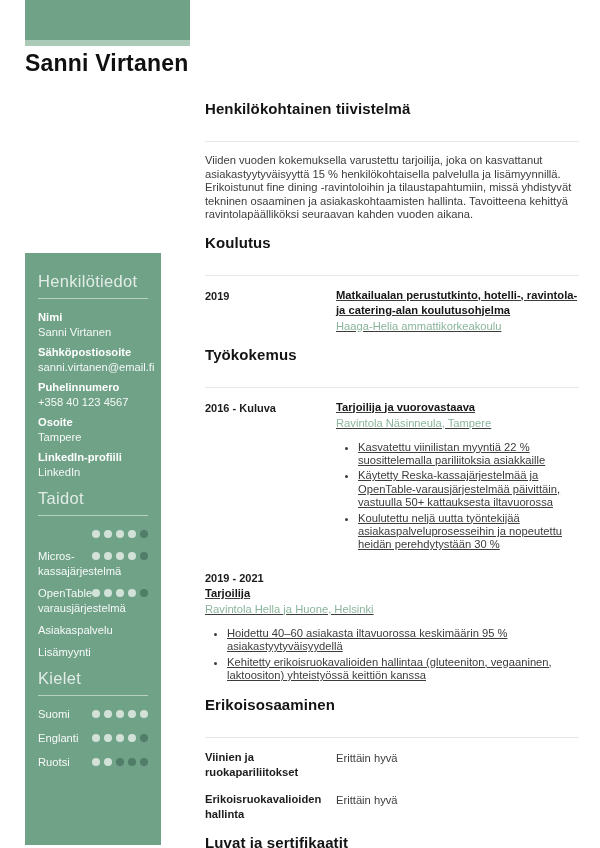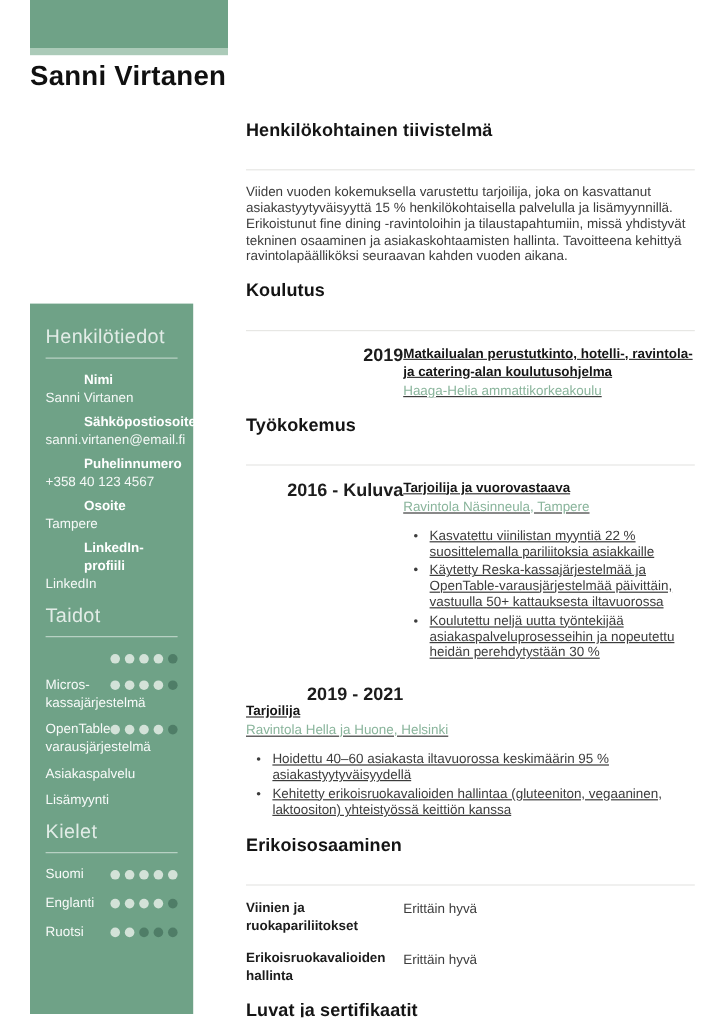--- a/index.html
+++ b/index.html
@@ -28,42 +28,42 @@
     background:var(--sidebar-green);box-sizing:border-box;
     padding:19px 13px 0 13px;color:#fff;
   }
   .side-title{
     margin:0 0 11px 0;font-size:16.5px;font-weight:400;
     color:rgba(255,255,255,.8);padding-bottom:7px;
     border-bottom:1px solid rgba(255,255,255,.5);letter-spacing:.3px;
   }
   .side-section{margin-top:9px;}
   .field{margin-bottom:5px;font-size:11.2px;line-height:15px;}
-  .field-label{font-weight:bold;color:#ffffff;margin-left:32px;}
+  .field-label{font-weight:bold;color:#ffffff;}
   .field-value{color:rgba(255,255,255,.93);}
   .skill-row{position:relative;margin-bottom:7px;font-size:11.2px;line-height:15px;min-height:15px;}
   .skill-label{display:block;width:98px;color:rgba(255,255,255,.95);}
   .dots{position:absolute;right:0;top:3px;display:flex;gap:4px;}
   .dot{width:8px;height:8px;border-radius:50%;}
   .dot-filled{background:var(--dot-filled);}
   .dot-empty{background:var(--dot-empty);}
   .lang-row{margin-bottom:9px;}
 
   
   .main{position:absolute;left:205px;top:100px;width:374px;color:#3c3c3c;}
   .section{margin-top:12px;}
   .section:first-child{margin-top:0;}
   h2{
     margin:0;font-size:15px;font-weight:bold;color:#141414;
     padding-bottom:24px;border-bottom:1px solid var(--hairline);letter-spacing:.1px;
   }
   .summary-text{margin:12px 0 0 0;font-size:11.2px;line-height:13.5px;color:#3c3c3c;}
   .entry{display:flex;margin-top:12px;}
   .entry + .entry{margin-top:16px;flex-direction:column;}
-  .entry-date{flex:none;width:131px;font-size:15px;font-weight:bold;color:#1c1c1c;line-height:15px;padding-top:1px;text-align:right;}
+  .entry-date{flex:none;width:131px;font-size:11px;font-weight:bold;color:#1c1c1c;line-height:15px;padding-top:1px;}
   .entry-body{flex:1;font-size:11.2px;text-decoration:underline;}
   .entry-title{font-weight:bold;color:#161616;line-height:15px;}
   .entry-sub{color:var(--accent-green-text);line-height:15px;margin-top:1px;}
   ul.bullets{margin:10px 0 0 0;padding-left:22px;}
   ul.bullets li{margin-bottom:2px;line-height:13.4px;font-size:11.2px;color:#3c3c3c;}
   .kv-row{display:flex;margin-top:12px;font-size:11.2px;}
   .kv-label{flex:none;width:131px;box-sizing:border-box;padding-right:14px;font-weight:bold;color:#1c1c1c;line-height:15px;}
   .kv-value{color:#3c3c3c;line-height:15px;padding-top:1px;}
   .cert-item{display:flex;align-items:center;gap:10px;margin-top:12px;font-size:11.2px;color:#2e2e2e;line-height:14px;text-align:right;}
   .cert-swatch{flex:none;width:10px;height:10px;background:var(--cert-swatch);}

